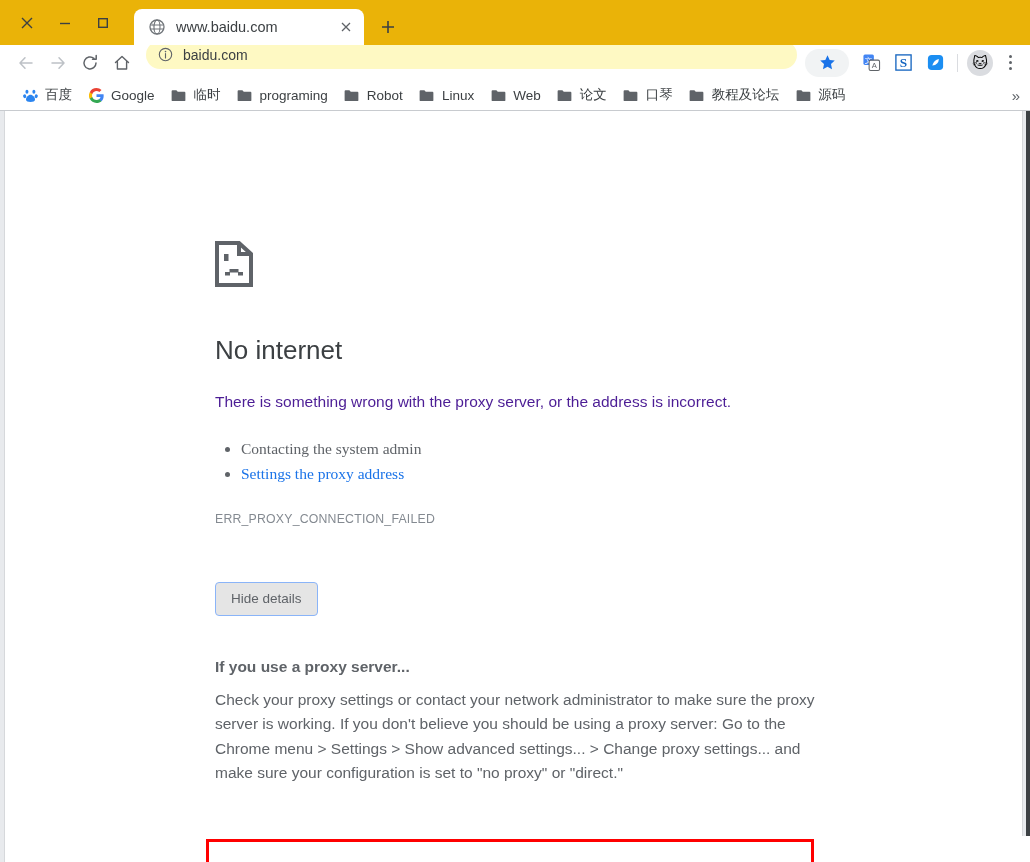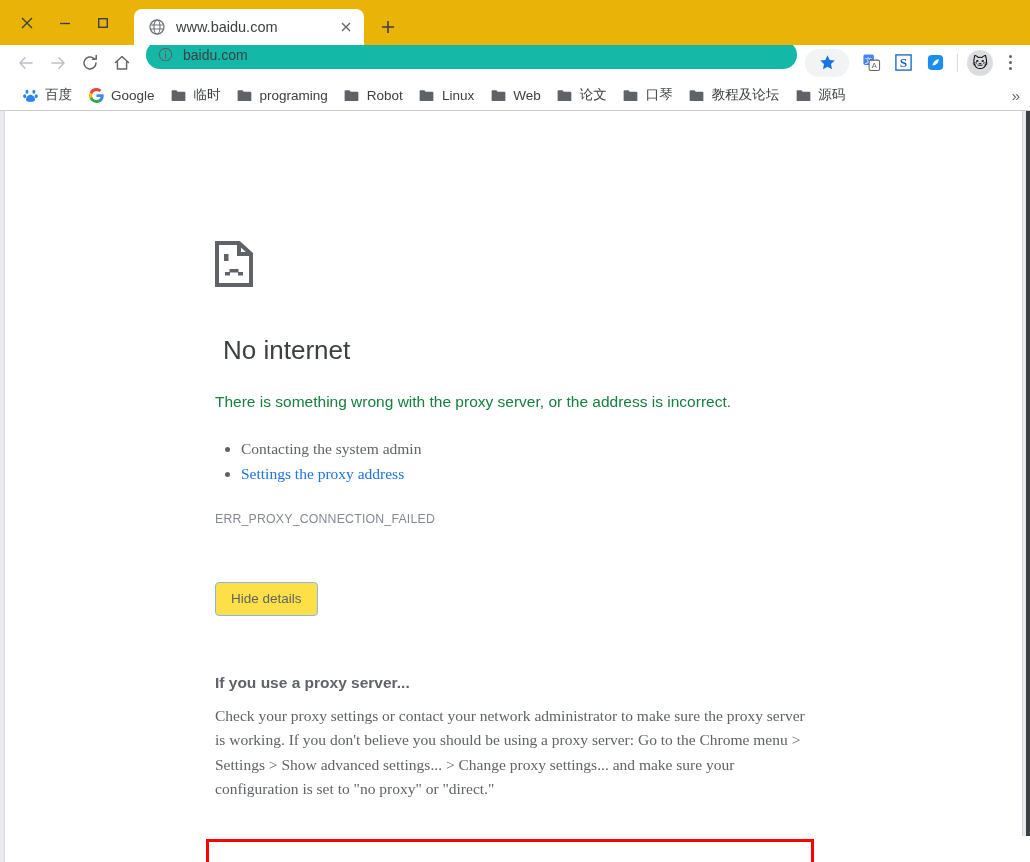--- a/index.html
+++ b/index.html
@@ -92,21 +92,21 @@
     display: flex; align-items: center; justify-content: center;
     color: #5f6368;
     border-radius: 50%;
     flex: 0 0 32px;
   }
   .tb-btn.disabled { color: #bdc1c6; }
   .omnibox {
     flex: 1 1 auto;
     height: 28px;
     margin: 0 8px 16px 8px;
-    background: #14b8a6;
+    background: #fef9c3;
     border-radius: 14px;
     display: flex;
     align-items: center;
     padding: 0 10px;
   }
   .omni-info {
     width: 18px; height: 18px;
     flex: 0 0 18px;
     display: flex; align-items: center; justify-content: center;
     color: #5f6368;
@@ -236,27 +236,27 @@
     left: 215px;
     top: 130px;
     width: 620px;
     color: #5f6368;
   }
   .sad-icon { margin-bottom: 44px; }
   .err-title {
     font-size: 26px;
     font-weight: 400;
     color: #3c4043;
-    margin: 0 0 24px 8px;
+    margin: 0 0 24px 0;
     line-height: 1.2;
   }
   .err-summary {
     font-size: 15.5px;
     line-height: 1.55;
-    color: #15803d;
+    color: #4c1d95;
     margin: 0 0 22px 0;
   }
   .err-try-label {
     font-size: 15.5px;
     color: #5f6368;
     margin: 0 0 4px 0;
   }
   .err-list {
     margin: 0 0 26px 0;
     padding-left: 26px;
@@ -272,42 +272,41 @@
   .err-code {
     font-size: 12.3px;
     color: #848a91;
     letter-spacing: 0.2px;
     margin: 0 0 56px 0;
   }
   .details-btn {
     font-family: "Liberation Sans", "DejaVu Sans", sans-serif;
     font-size: 13.5px;
     color: #5f6368;
-    background: #fde047;
+    background: #e5e5e5;
     border: 1px solid #8ab4f8;
     border-radius: 4px;
     padding: 9px 15px;
     line-height: 1;
     cursor: pointer;
     text-align: center;
   }
-  .details-block { margin-top: 58px; }
+  .details-block { margin-top: 42px; }
   .details-head {
     font-size: 15.5px;
     font-weight: bold;
     color: #5f6368;
     margin: 0 0 12px 0;
   }
   .details-body {
     font-size: 15.5px;
     line-height: 1.58;
     color: #5f6368;
     margin: 0;
     width: 600px;
-    font-family: Liberation Serif, serif;
   }
   .redbox {
     position: absolute;
     left: 206px;
     top: 728px;
     width: 608px;
     height: 71px;
     border: 3px solid #ff0000;
     pointer-events: none;
   }

